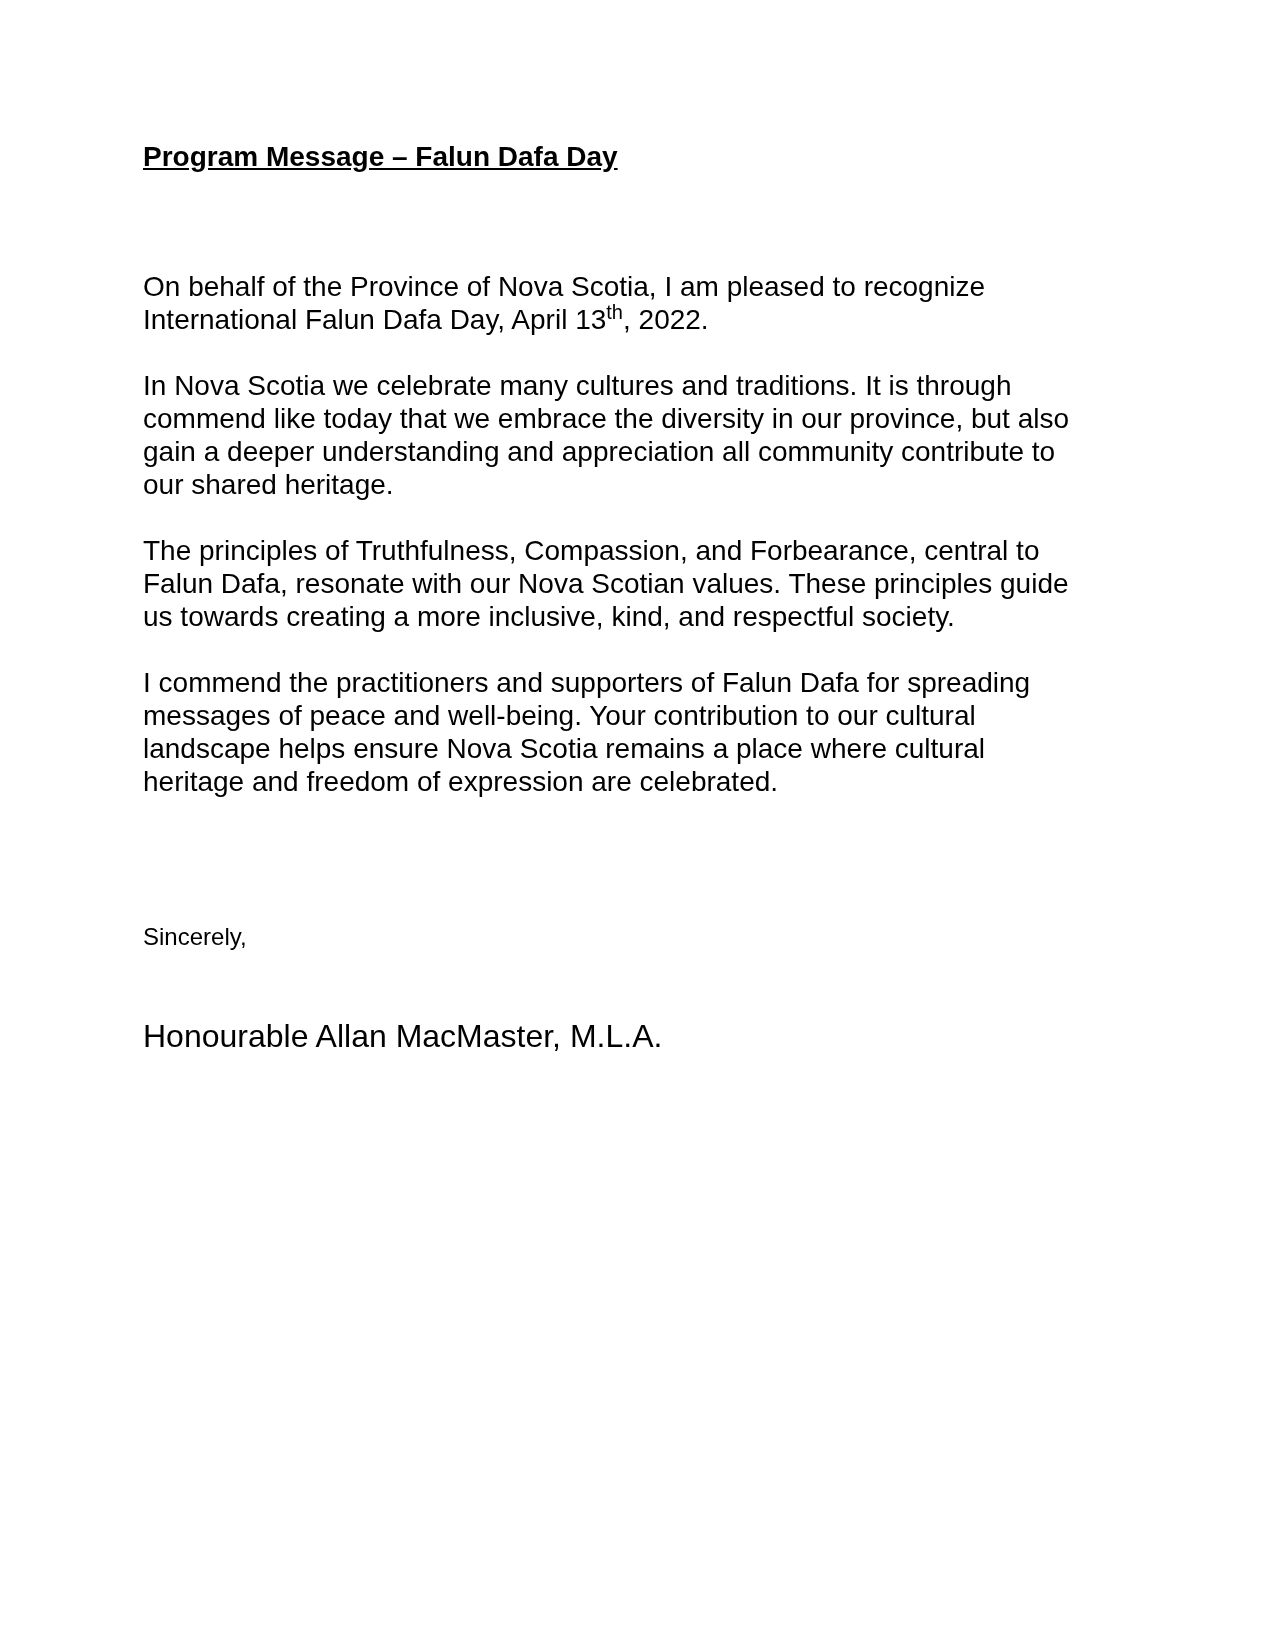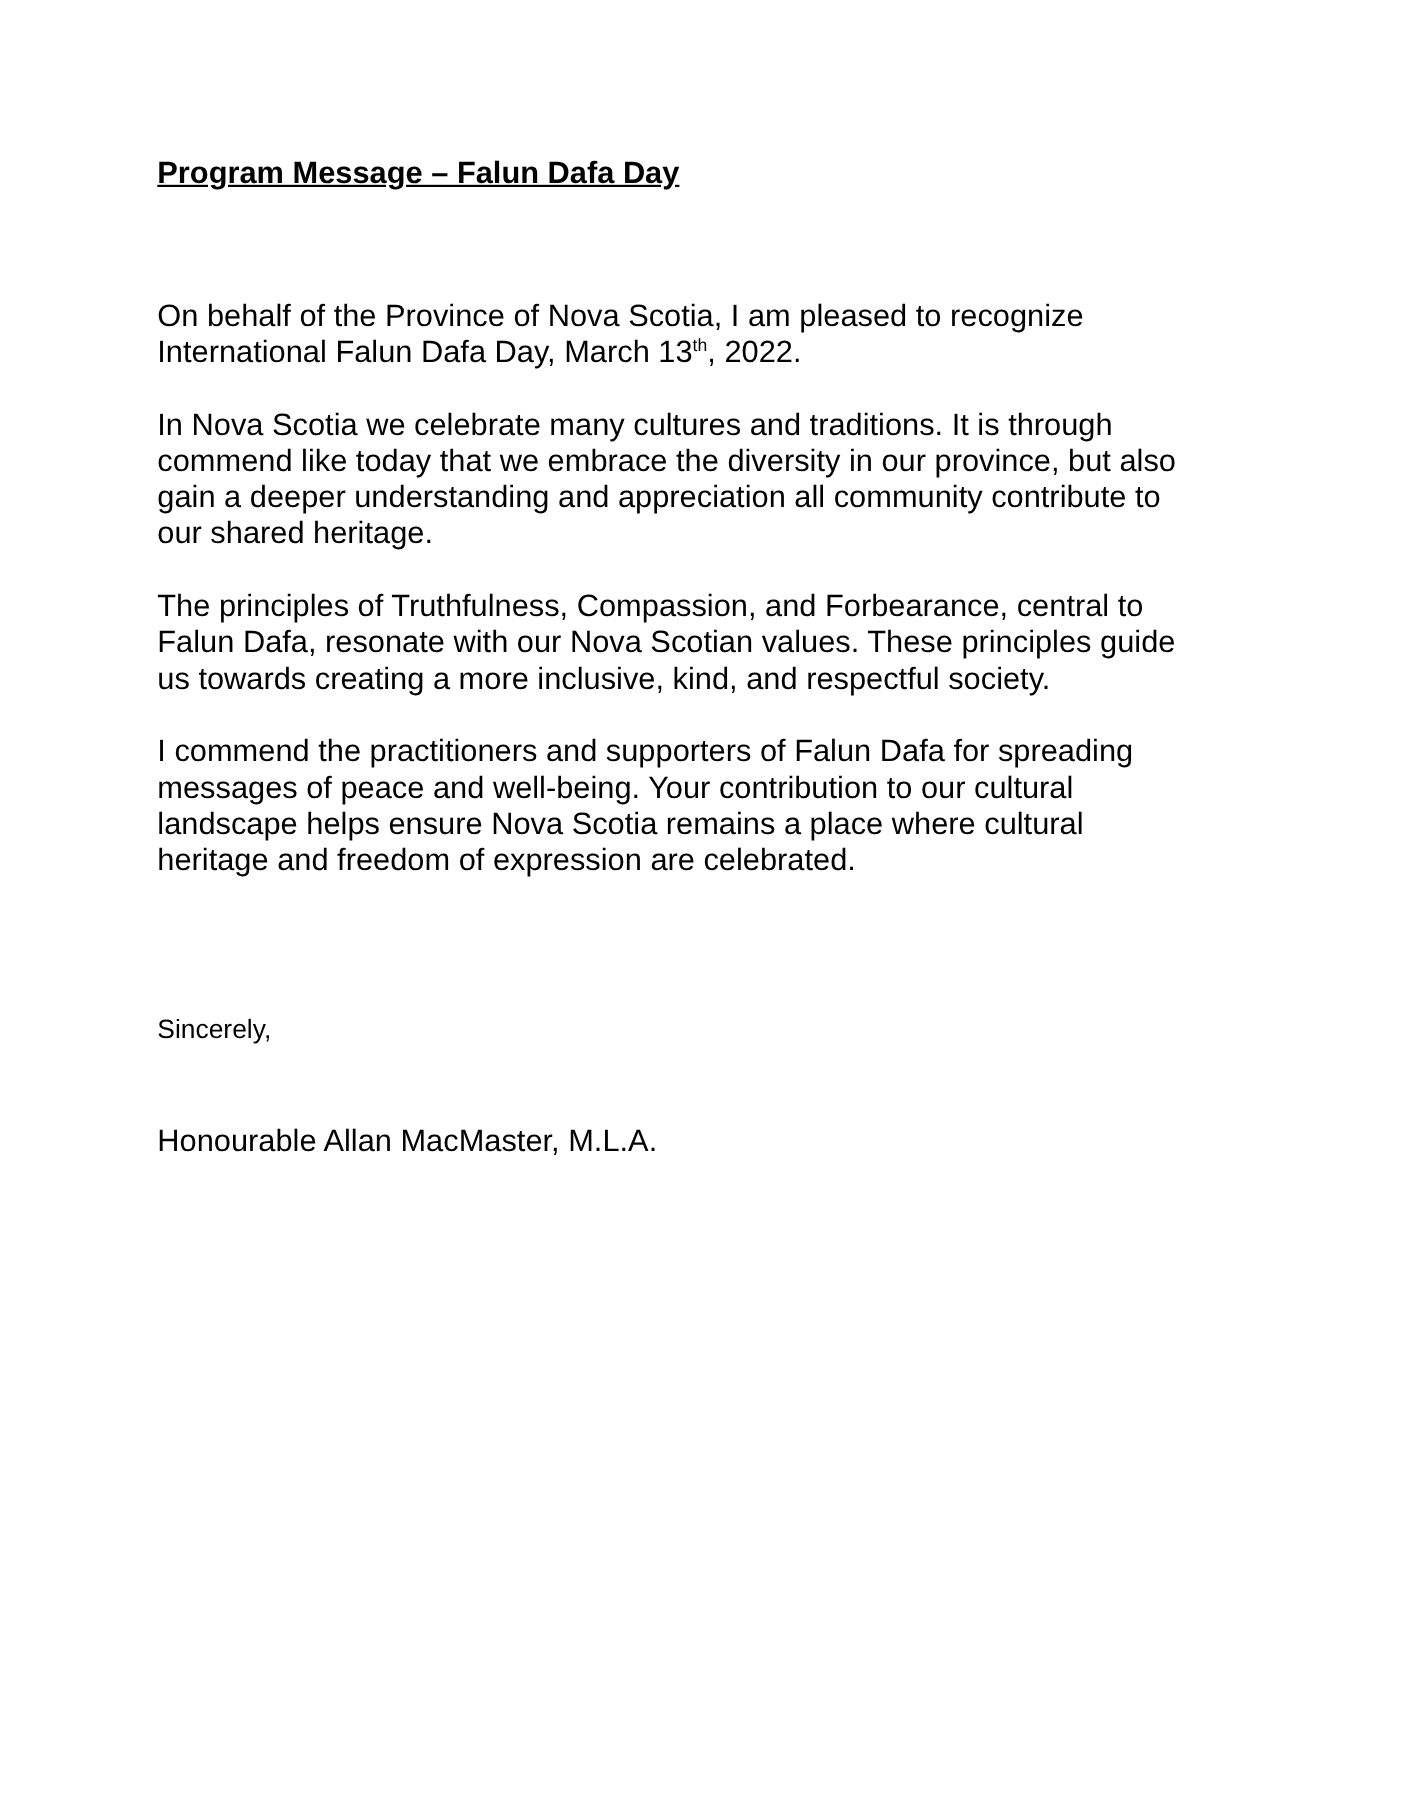--- a/index.html
+++ b/index.html
@@ -27,46 +27,46 @@
     text-decoration: underline;
     line-height: 1.2;
     margin-bottom: 96px;
   }
   .para {
     font-size: 28px;
     line-height: 33px;
     margin-bottom: 33px;
   }
   .para sup {
-    font-size: 16px;
+    font-size: 20px;
     line-height: 0;
     vertical-align: super;
   }
   .closing-block {
     margin-top: 122px;
   }
   .closing {
     font-size: 24px;
     line-height: 33px;
     margin-bottom: 66px;
   }
   .signature-line {
-    font-size: 28px;
+    font-size: 32px;
     line-height: 35px;
   }
 </style>
 </head>
 <body>
 
 <div class="page">
   <div class="content">
 
     <div class="doc-title">Program Message – Falun Dafa Day</div>
 
-    <p class="para"><span>On behalf of the Province of Nova Scotia, I am pleased to recognize International Falun Dafa Day, March 13</span><sup>th</sup><span>, 2022.</span></p>
+    <p class="para"><span>On behalf of the Province of Nova Scotia, I am pleased to recognize International Falun Dafa Day, April 13</span><sup>th</sup><span>, 2022.</span></p>
 
     <p class="para">In Nova Scotia we celebrate many cultures and traditions. It is through commend like today that we embrace the diversity in our province, but also gain a deeper understanding and appreciation all community contribute to our shared heritage.</p>
 
     <p class="para">The principles of Truthfulness, Compassion, and Forbearance, central to Falun Dafa, resonate with our Nova Scotian values. These principles guide us towards creating a more inclusive, kind, and respectful society.</p>
 
     <p class="para">I commend the practitioners and supporters of Falun Dafa for spreading messages of peace and well-being. Your contribution to our cultural landscape helps ensure Nova Scotia remains a place where cultural heritage and freedom of expression are celebrated.</p>
 
 
     <div class="closing-block">
       <p class="closing">Sincerely,</p>

